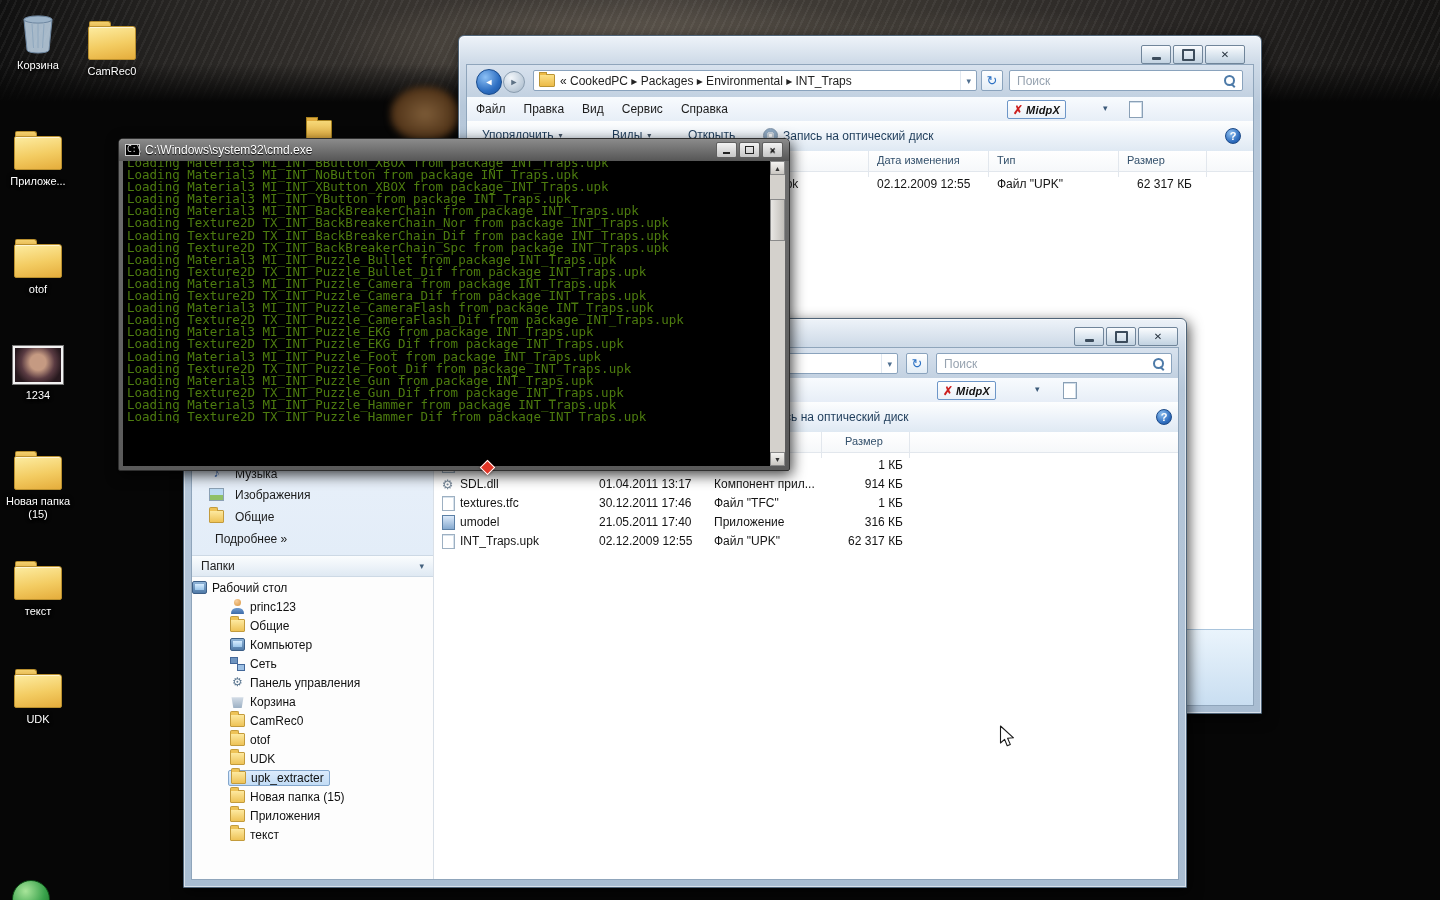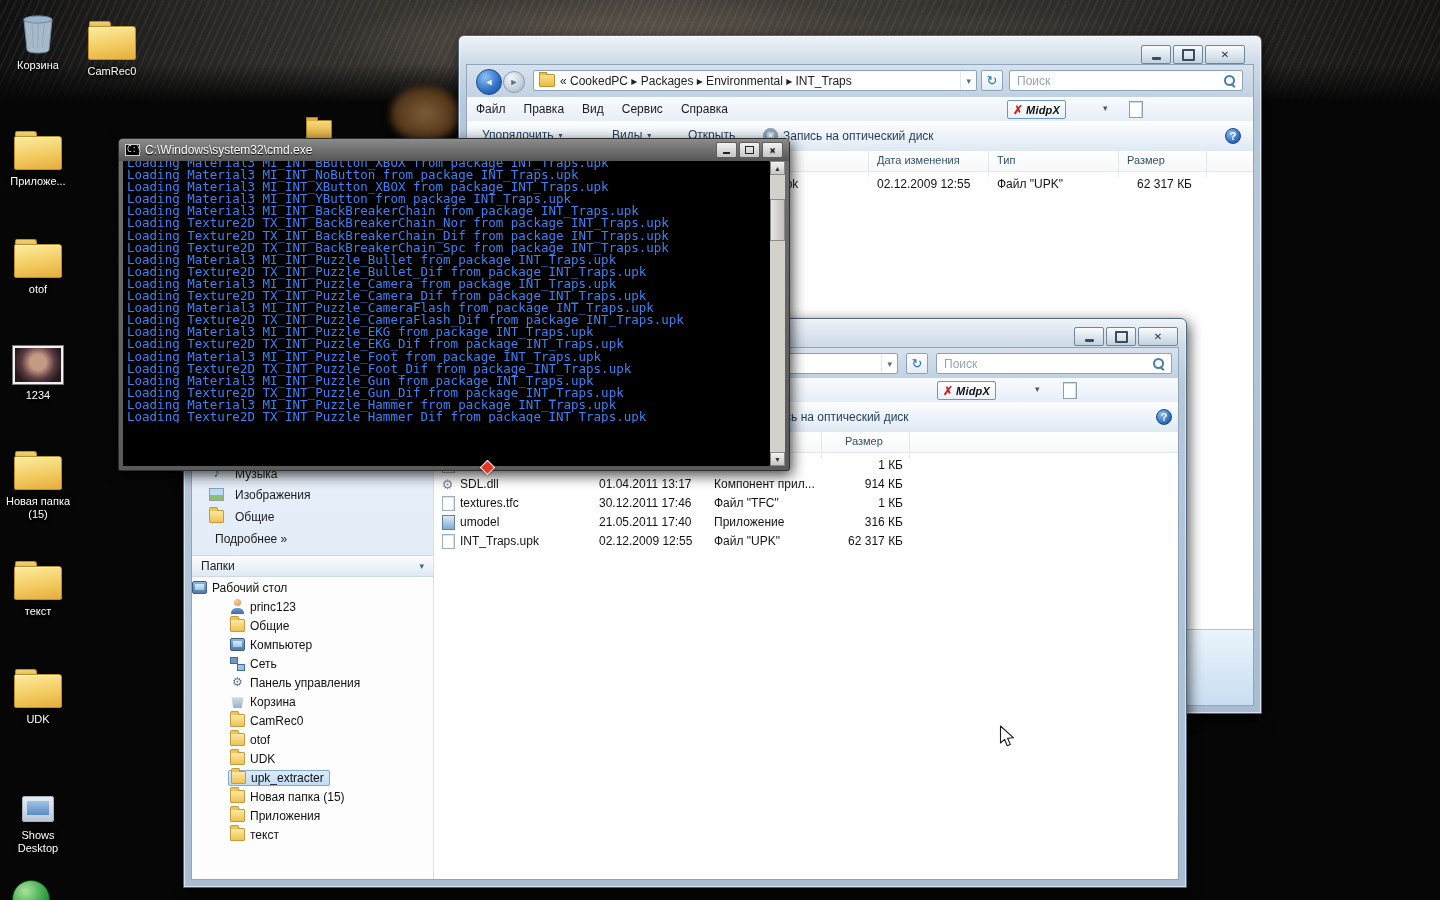--- a/index.html
+++ b/index.html
@@ -114,21 +114,21 @@
 
   
   .wincmd{position:absolute;left:118px;top:138px;width:672px;height:333px;border:1px solid #2f2f2f;border-radius:5px 5px 2px 2px;background:linear-gradient(#a2a2a2,#6e6e6e 20px,#5a5a5a);box-shadow:2px 4px 14px rgba(0,0,0,.75);z-index:3;box-sizing:border-box;}
   .cmdtitle{position:absolute;left:0;right:0;top:0;height:22px;display:flex;align-items:center;padding:0 6px;gap:5px;color:#fff;font-size:12px;background:linear-gradient(#8b8b8b,#565656);border-radius:4px 4px 0 0;text-shadow:0 1px 1px #000;box-sizing:border-box;}
   .cicon{width:15px;height:12px;background:#000;border:1px solid #cfcfcf;color:#ddd;font-size:8px;line-height:10px;font-family:"DejaVu Sans Mono",monospace;padding-left:1px;box-sizing:border-box;}
   .cmdbtns{margin-left:auto;display:flex;gap:2px;}
   .cbtn{width:19px;height:14px;background:linear-gradient(#f2f2f2,#c6c6c6);border:1px solid #5f5f5f;border-radius:2px;display:flex;align-items:center;justify-content:center;color:#111;font-size:8px;}
   .cg-min{width:7px;height:2px;background:#222;margin-top:6px;}
   .cg-max{width:7px;height:6px;border:1px solid #222;}
   .cmdcontent{position:absolute;left:4px;right:4px;top:22px;bottom:4px;background:#000;overflow:hidden;}
-  .clines{position:absolute;left:4px;top:-4px;right:19px;font-family:"DejaVu Sans Mono",monospace;font-size:12.5px;line-height:12.1px;color:#3b82f6;white-space:nowrap;overflow:hidden;}
+  .clines{position:absolute;left:4px;top:-4px;right:19px;font-family:"DejaVu Sans Mono",monospace;font-size:12.5px;line-height:12.1px;color:#4d7c0f;white-space:nowrap;overflow:hidden;}
   .cscroll{position:absolute;top:0;bottom:0;right:0;width:15px;background:#d4d1cc;}
   .csb{position:absolute;left:0;right:0;height:14px;background:linear-gradient(#f4f3f1,#cac7c2);border:1px solid #8a8a8a;display:flex;align-items:center;justify-content:center;font-size:7px;color:#333;box-sizing:border-box;}
   .csb.up{top:0}.csb.dn{bottom:0}
   .cthumb{position:absolute;left:0;right:0;top:38px;height:42px;background:linear-gradient(90deg,#e8e6e3,#c2bfba);border:1px solid #8a8a8a;box-sizing:border-box;}
 
   .marker{position:absolute;left:482px;top:462px;width:9px;height:9px;background:#e23526;border:1px solid #fff;transform:rotate(45deg);box-shadow:0 0 3px rgba(0,0,0,.6);z-index:6;}
   .cursor{position:absolute;left:999px;top:725px;z-index:9;}
 </style>
 </head>
 <body>
@@ -200,26 +200,20 @@
     <div class="dlabel">текст</div>
   </div>
   <div class="dicon" style="left:0;top:664px">
     <div class="ico">
         <div class="folder-lg">
           <div class="tab"></div>
           <div class="bod"></div>
         </div>
       </div>
     <div class="dlabel">UDK</div>
-  </div>
-  <div class="dicon" style="left:0;top:780px">
-    <div class="ico">
-        <div class="sdicon"></div>
-      </div>
-    <div class="dlabel">Shows Desktop</div>
   </div>
   <div class="strayfolder"></div>
   <div class="orb"></div>
 
   <div class="win winb">
     <div class="capbtns">
       <div class="capbtn min">
           <span class="g-min"></span>
         </div>
       <div class="capbtn max">

